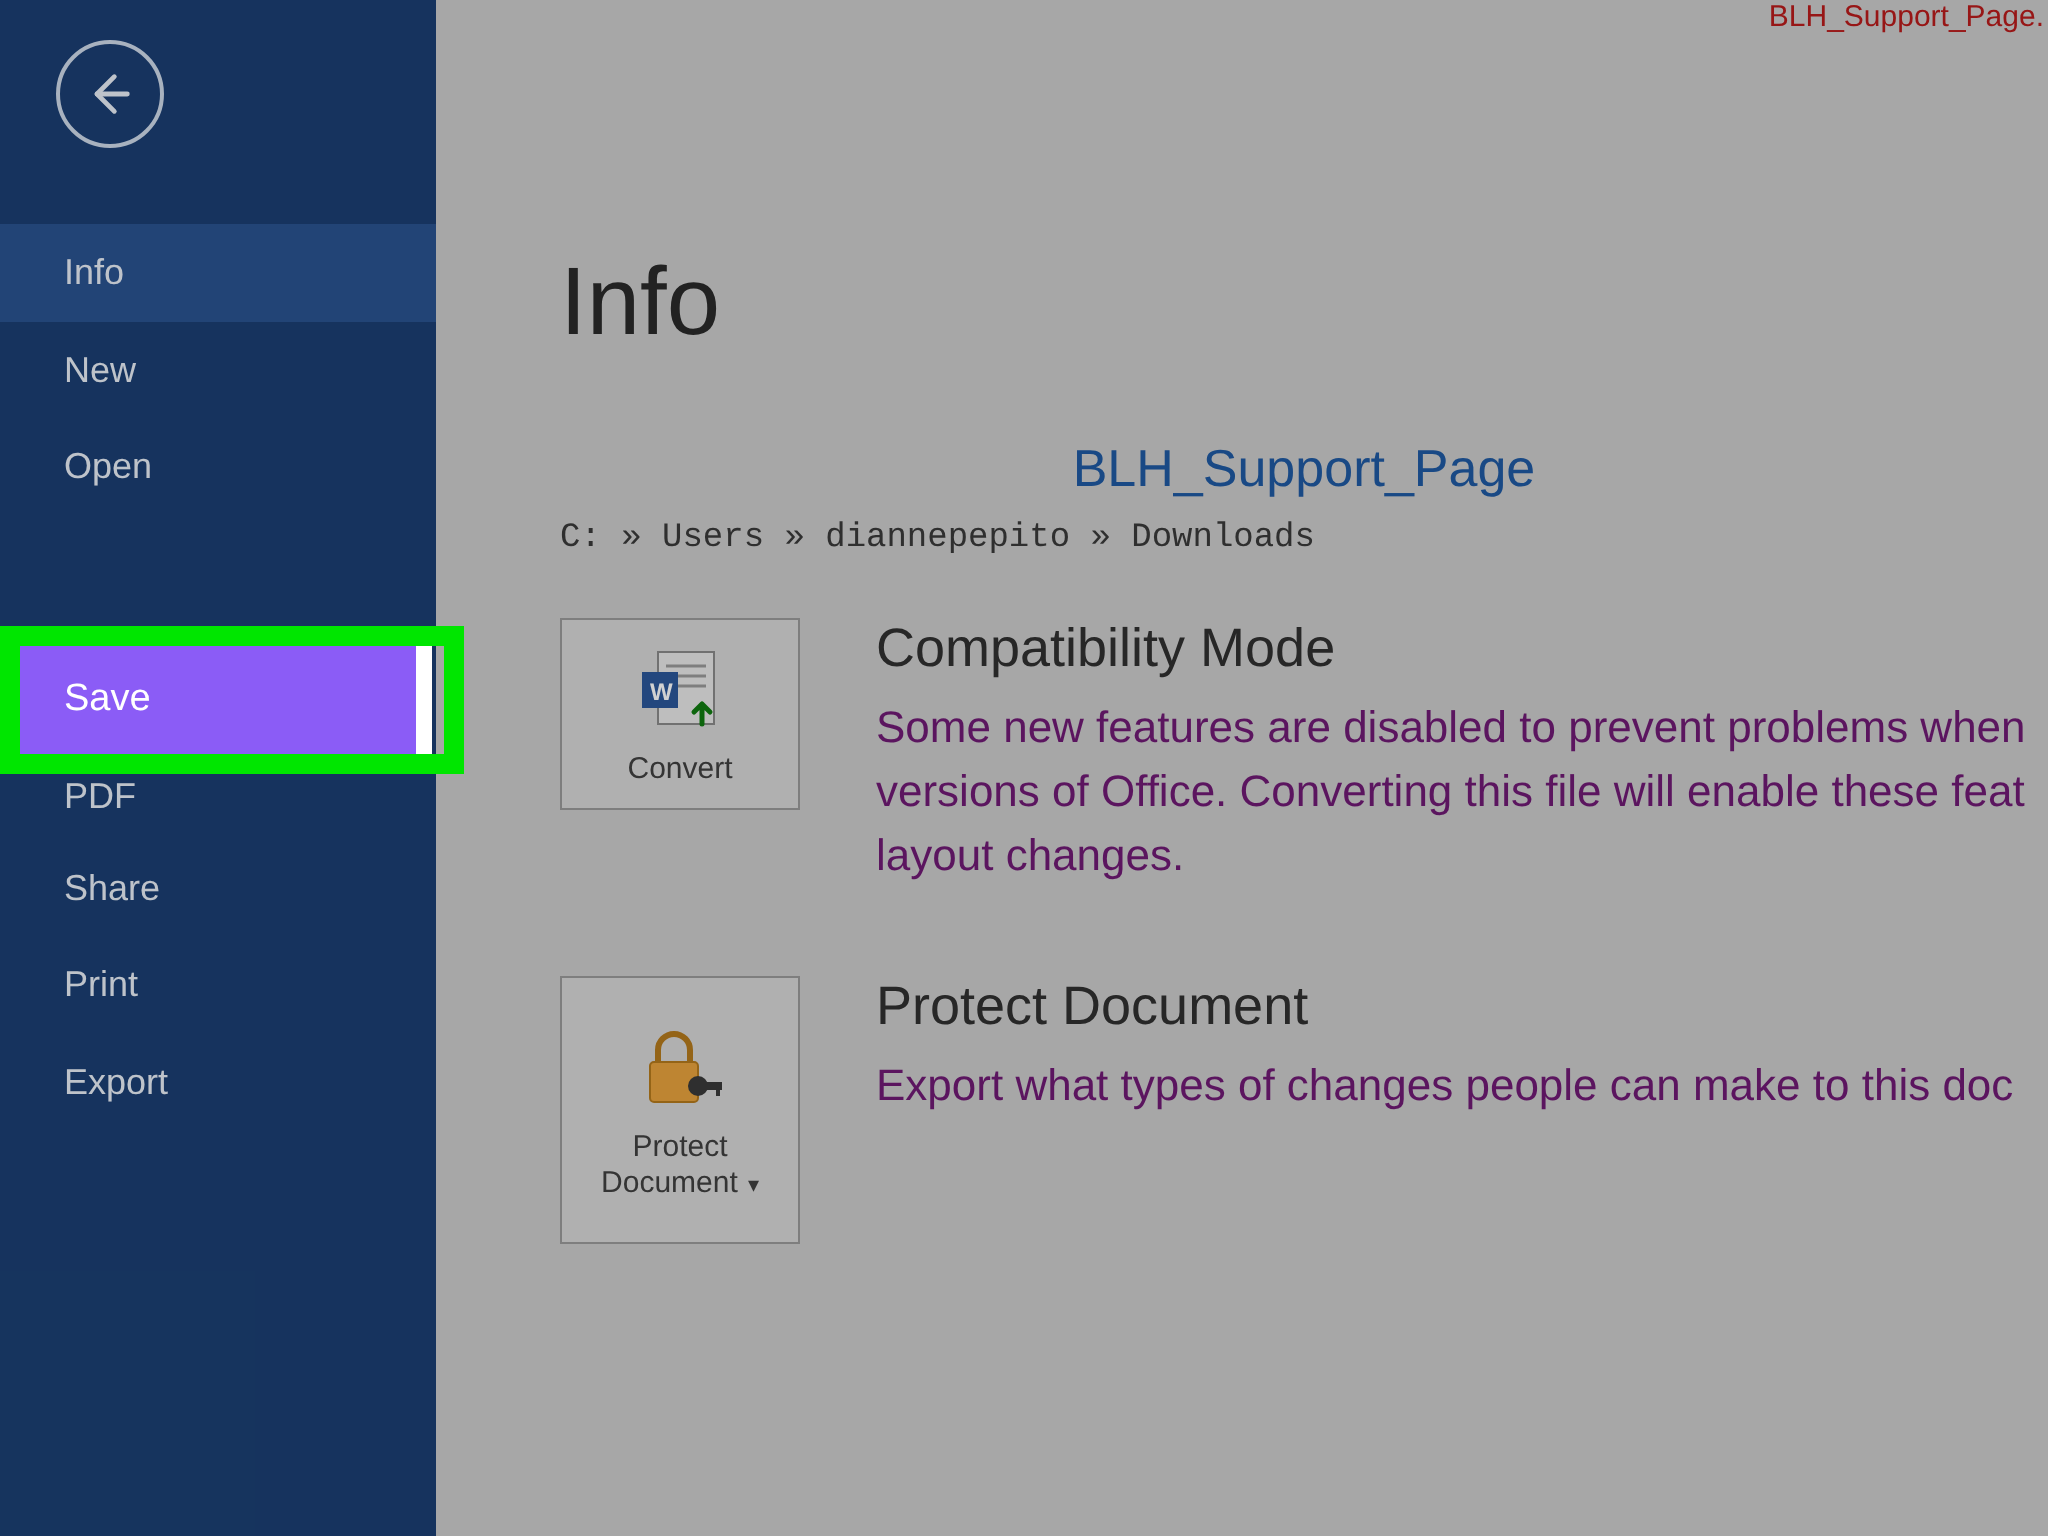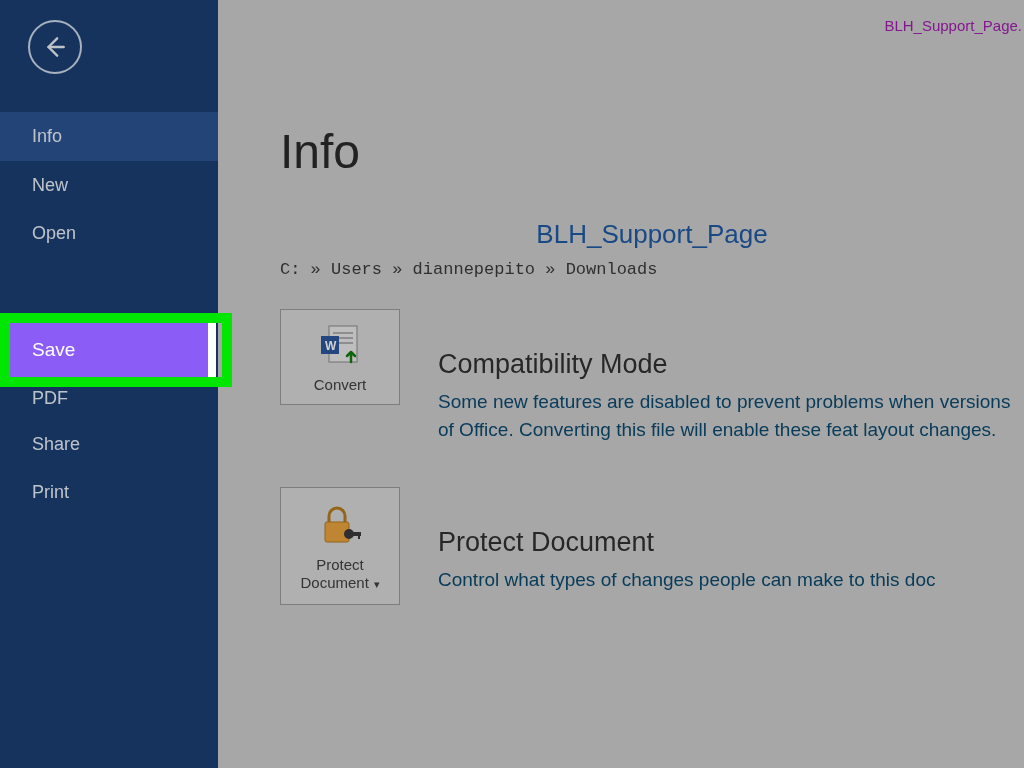--- a/index.html
+++ b/index.html
@@ -92,24 +92,24 @@
     flex: 1;
     background: #cccccc; 
     position: relative;
     z-index: 2;
     padding: 0;
   }
   .titlebar {
     height: 34px;
     display: flex;
     justify-content: flex-end;
-    align-items: flex-end;
+    align-items: flex-start;
     padding-right: 0;
     font-size: 15px;
-    color: #a21caf;
+    color: #b91c1c;
     margin-left: 16px;
   }
   .titlebar span { padding-right: 2px; }
   .content {
     padding: 0 0 0 62px;
   }
   h1.info-title {
     font-size: 48px;
     font-weight: 300;
     color: #2a2a2a;
@@ -146,30 +146,30 @@
     cursor: pointer;
     text-align: center;
   }
   .tile .ic { height: 46px; display:flex; align-items:center; justify-content:center; margin-bottom:8px;}
   .tile-label {
     font-size: 15px;
     color: #404040;
     line-height: 1.2;
   }
   .tile-label .caret { font-size: 11px; margin-left: 2px;}
-  .section-text { flex: 1; padding-right: 0; margin-top: 40px; }
+  .section-text { flex: 1; padding-right: 0; }
   .section-text h2 {
     font-size: 27px;
     font-weight: 400;
     color: #303030;
     margin-bottom: 8px;
   }
   .section-text p {
-    font-size: 19px;
-    color: #0c4a6e;
+    font-size: 22px;
+    color: #701a75;
     line-height: 1.45;
   }
 </style>
 </head>
 <body>
 
 <div class="app">
 
   <div class="sidebar">
     <div class="back-btn">
@@ -181,20 +181,21 @@
     <div class="menu">
       <div class="menu-item selected">Info</div>
       <div class="menu-item">New</div>
       <div class="menu-item">Open</div>
 
       <div class="menu-item" style="visibility:hidden;">Save</div>
       <div class="menu-item">Save As</div>
       <div class="menu-item two-line">Save as Adobe PDF</div>
       <div class="menu-item">Share</div>
       <div class="menu-item">Print</div>
+      <div class="menu-item">Export</div>
     </div>
   </div>
 
   <div class="main">
     <div class="titlebar">
       <span>BLH_Support_Page.</span>
     </div>
     <div class="content">
       <h1 class="info-title">Info</h1>
       <div class="doc-name">BLH_Support_Page</div>
@@ -215,37 +216,37 @@
           </div>
           <div class="tile-label">Convert</div>
         </div>
         <div class="section-text">
           <h2>Compatibility Mode</h2>
           <p>Some new features are disabled to prevent problems when versions of Office. Converting this file will enable these feat layout changes.</p>
         </div>
       </div>
 
       <div class="section">
-        <div class="tile" style="height:118px;text-align:center;">
+        <div class="tile" style="height:134px;text-align:center;">
           <div class="ic">
             <svg width="46" height="42" viewBox="0 0 46 42">
               <rect x="8" y="18" width="24" height="20" rx="2" fill="#e8a33d" stroke="#b57a1d"></rect>
               <path d="M12 18 v-6 a8 8 0 0 1 16 0 v6" fill="none" stroke="#b57a1d" stroke-width="3"></path>
               <circle cx="32" cy="30" r="5" fill="#3a3a3a"></circle>
               <rect x="36" y="28" width="8" height="4" fill="#3a3a3a"></rect>
               <rect x="41" y="28" width="2" height="7" fill="#3a3a3a"></rect>
             </svg>
           </div>
           <div class="tile-label">
             <span>Protect Document</span><span class="caret"> ▾</span>
           </div>
         </div>
         <div class="section-text">
           <h2>Protect Document</h2>
-          <p>Control what types of changes people can make to this doc</p>
+          <p>Export what types of changes people can make to this doc</p>
         </div>
       </div>
 
     </div>
   </div>
 
   <div class="gray-overlay"></div>
 
   <div class="save-slot">
     <div class="menu-item-bright">Save</div>

